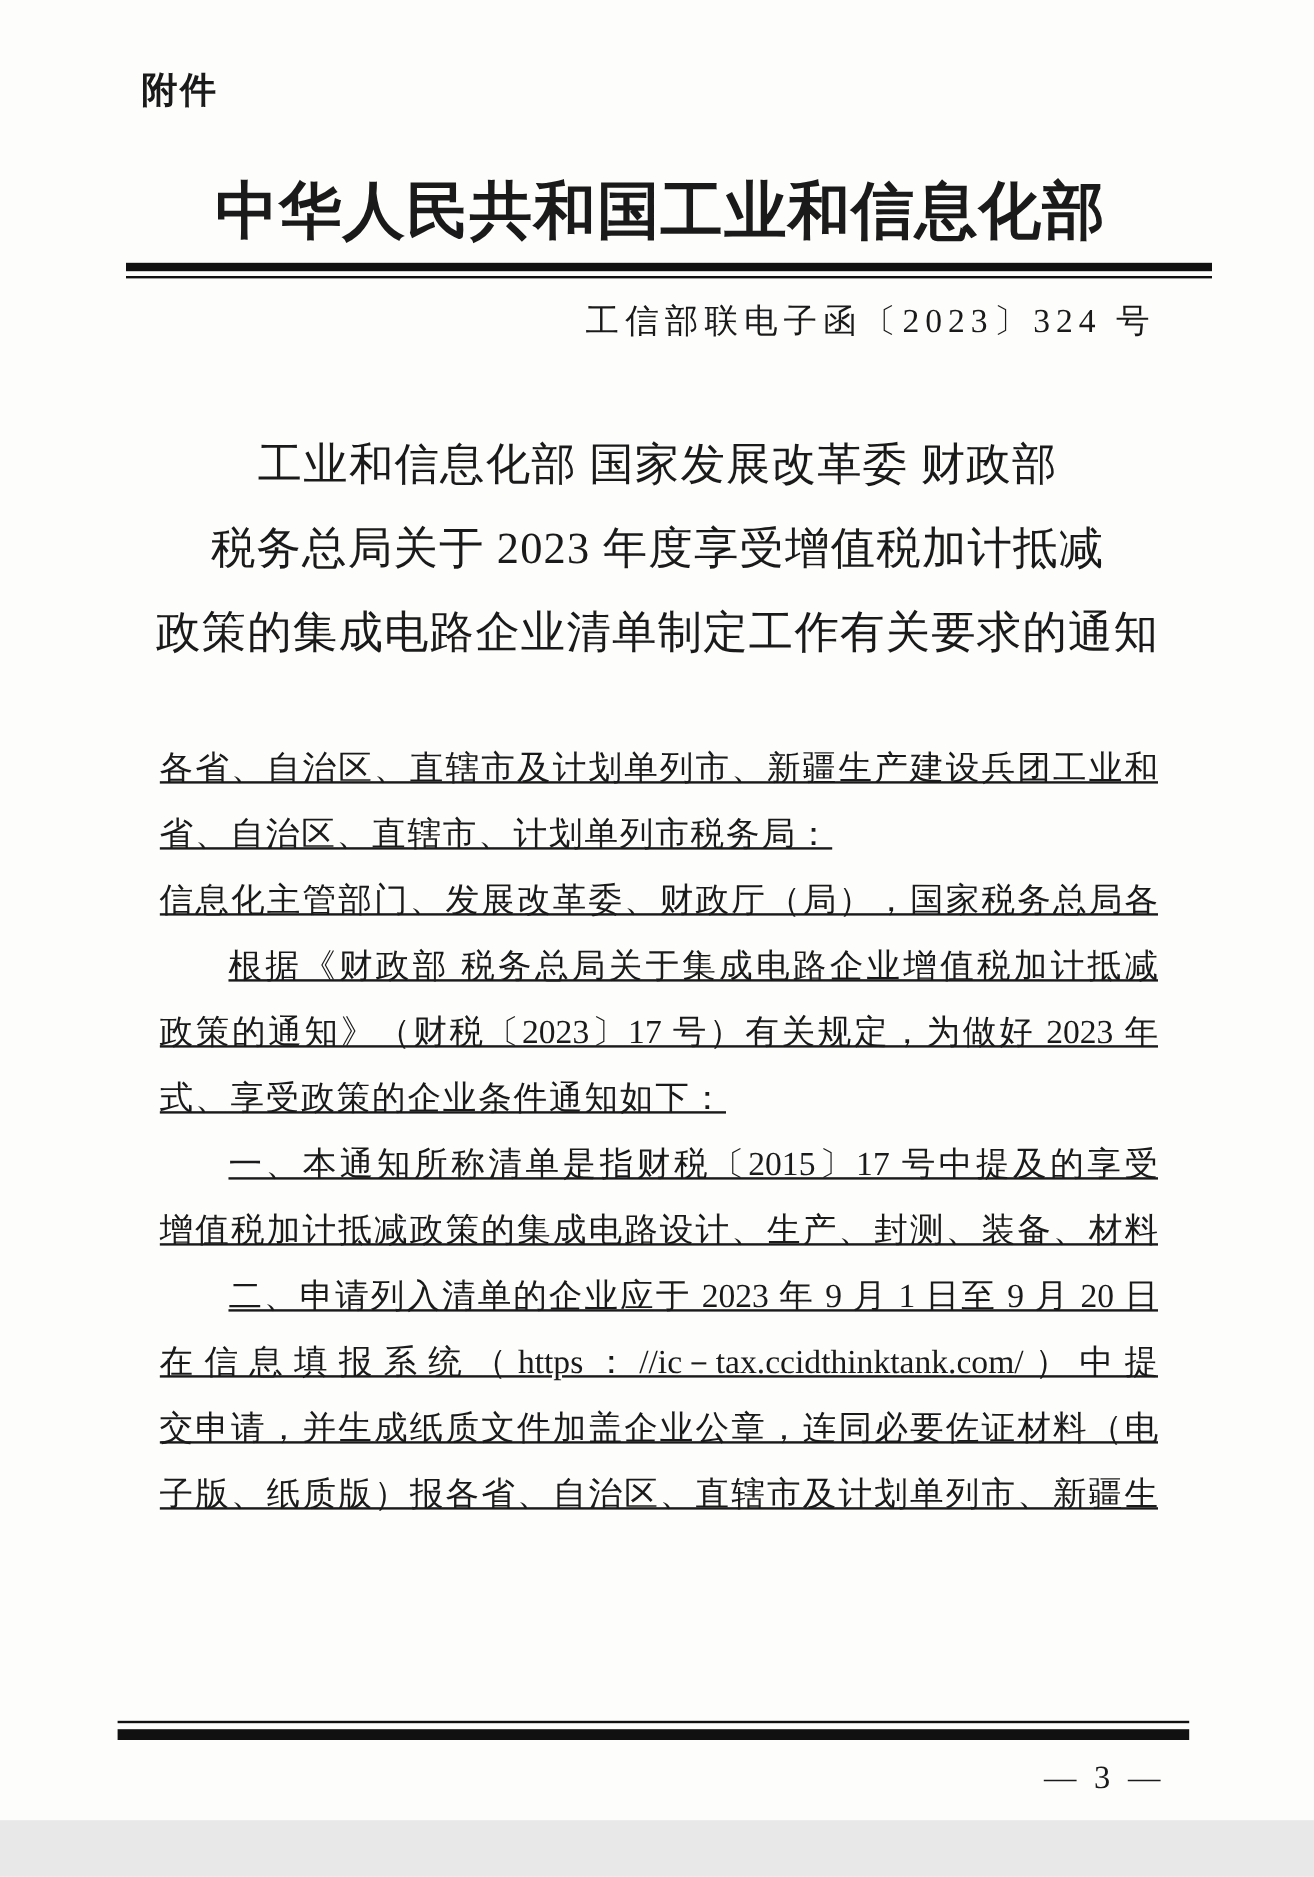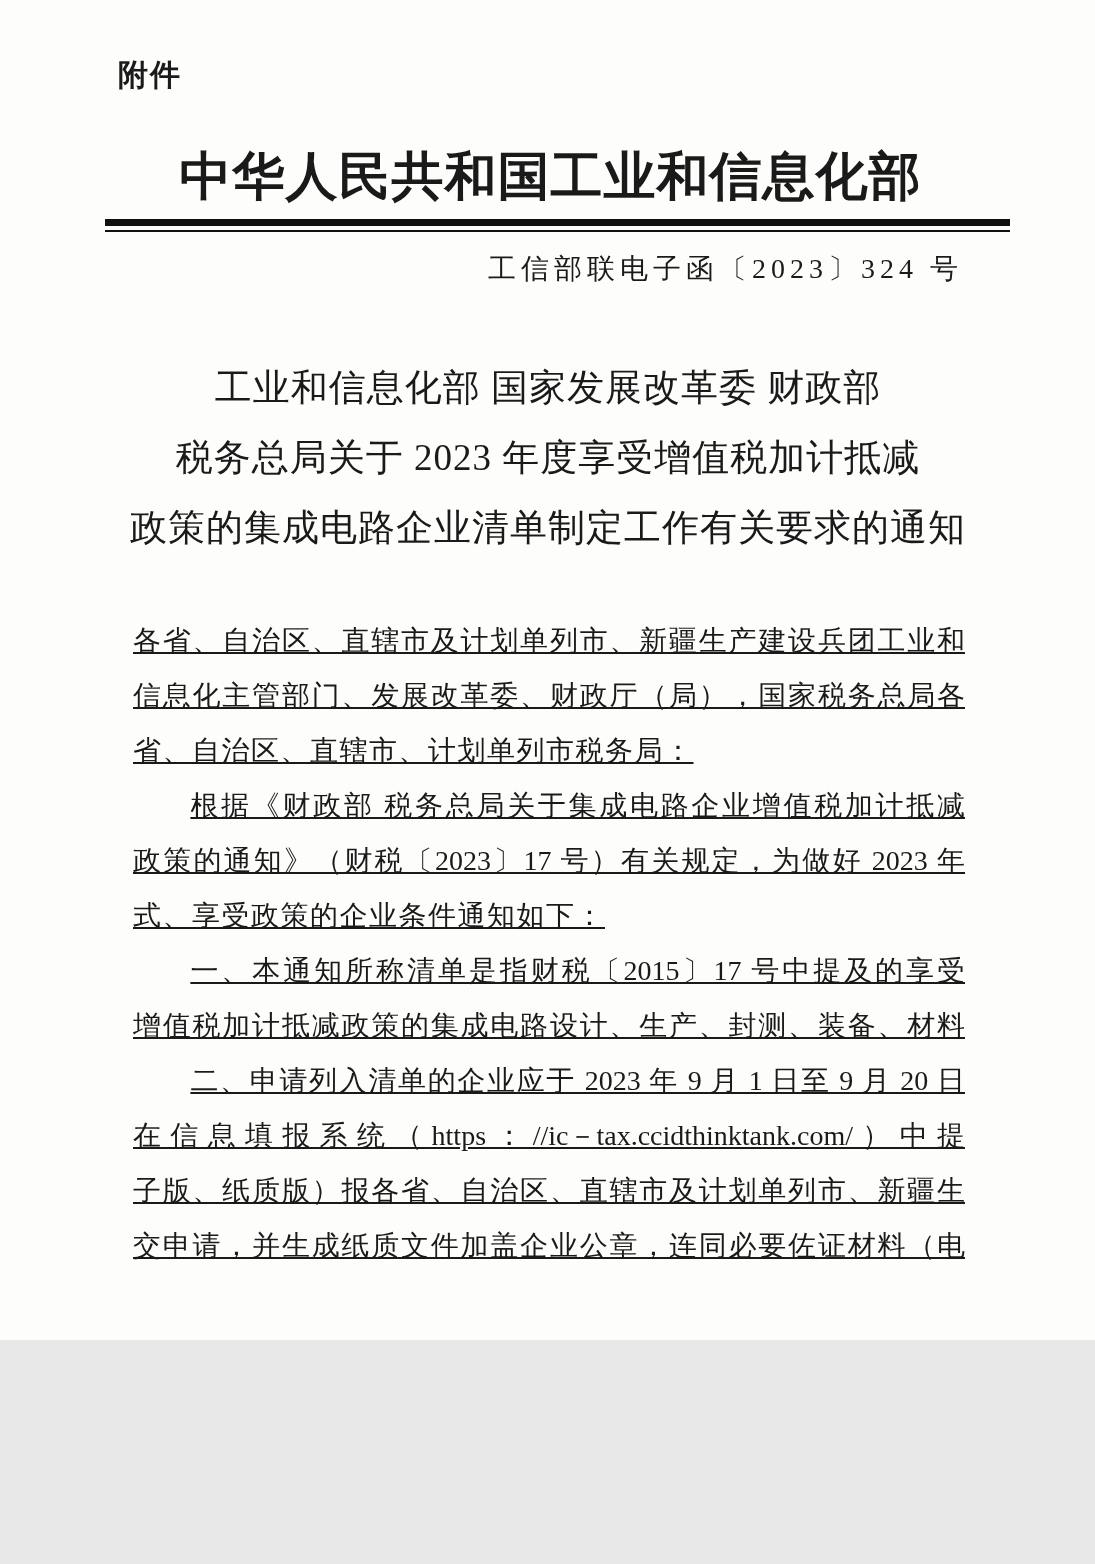--- a/index.html
+++ b/index.html
@@ -3,21 +3,21 @@
 <meta charset="utf-8">
 <style>
   html, body {
     margin: 0;
     padding: 0;
     background: #e8e8e8;
   }
   .page {
     position: relative;
     width: 1095px;
-    height: 1340px;
+    height: 1517px;
     margin: 0 auto;
     background: #fdfdfc;
     color: #1a1a1a;
     font-family: "Liberation Serif", serif;
     overflow: hidden;
   }
   .attachment {
     position: absolute;
     left: 118px;
     top: 55px;
@@ -133,31 +133,31 @@
   <div class="docnum">工信部联电子函〔2023〕324 号</div>
 
   <div class="title">
     <div>工业和信息化部 国家发展改革委 财政部</div>
     <div>税务总局关于 2023 年度享受增值税加计抵减</div>
     <div>政策的集成电路企业清单制定工作有关要求的通知</div>
   </div>
 
   <div class="docbody" id="body-lines">
       <div class="bline">各省、自治区、直辖市及计划单列市、新疆生产建设兵团工业和</div>
+      <div class="bline nostretch">省、自治区、直辖市、计划单列市税务局：</div>
       <div class="bline">信息化主管部门、发展改革委、财政厅（局），国家税务总局各</div>
-      <div class="bline nostretch">省、自治区、直辖市、计划单列市税务局：</div>
       <div class="bline indent">根据《财政部 税务总局关于集成电路企业增值税加计抵减</div>
       <div class="bline">政策的通知》（财税〔2023〕17 号）有关规定，为做好 2023 年</div>
       <div class="bline nostretch">式、享受政策的企业条件通知如下：</div>
       <div class="bline indent">一、本通知所称清单是指财税〔2015〕17 号中提及的享受</div>
       <div class="bline">增值税加计抵减政策的集成电路设计、生产、封测、装备、材料</div>
       <div class="bline indent">二、申请列入清单的企业应于 2023 年 9 月 1 日至 9 月 20 日</div>
       <div class="bline">在信息填报系统（https：//ic－tax.ccidthinktank.com/）中提</div>
+      <div class="bline">交申请，并生成纸质文件加盖企业公章，连同必要佐证材料（电</div>
       <div class="bline">子版、纸质版）报各省、自治区、直辖市及计划单列市、新疆生</div>
-      <div class="bline">交申请，并生成纸质文件加盖企业公章，连同必要佐证材料（电</div>
     </div>
 
   <div class="rule-bottom">
     <div class="thin"></div>
     <div class="thick"></div>
   </div>
 
   <div class="pagenum">— 3 —</div>
 
 </div>

